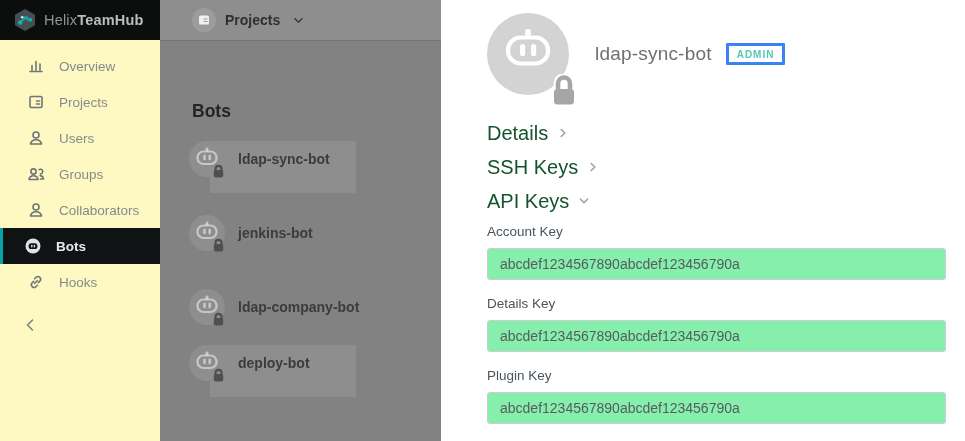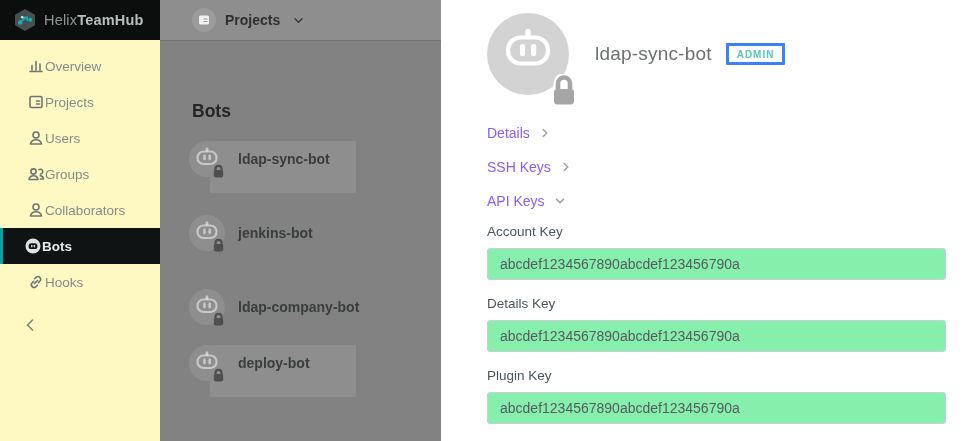--- a/index.html
+++ b/index.html
@@ -6,21 +6,21 @@
   html,body { font-family:"Liberation Sans", sans-serif; }
   .app { width:965px; height:441px; display:flex; overflow:hidden; background:#fff; position:relative; }
 
   
   .sidebar { width:160px; flex:0 0 160px; background:#fef9c3; display:flex; flex-direction:column; }
   .logo-row { height:40px; background:#0c0e0e; display:flex; align-items:center; padding-left:14px; gap:8px; }
   .logo-hex { width:22px; height:24px; flex:0 0 22px; }
   .brand-text { font-size:14.5px; color:#8f9596; letter-spacing:.2px; white-space:nowrap; }
   .brand-text b { color:#b9bfbf; font-weight:700; }
   .nav { padding-top:8px; }
-  .nav-item { height:36px; display:flex; align-items:center; padding-left:24px; cursor:pointer;
+  .nav-item { height:36px; display:flex; align-items:center; gap:14px; padding-left:24px; cursor:pointer;
               color:#858b8b; font-size:13.5px; border-left:3px solid transparent; }
   .nav-item .ic { width:18px; height:18px; flex:0 0 18px; color:#6f7575; display:flex; align-items:center; justify-content:center; }
   .nav-item.sel { background:#101313; border-left-color:#0aa3a3; padding-left:21px; color:#e8ebeb; font-weight:700; }
   .nav-item.sel .ic { color:#dfe3e3; }
   .collapse-btn { margin-top:18px; padding-left:24px; color:#7d8383; cursor:pointer; }
   .collapse-btn svg { width:12px; height:14px; }
 
   
   .list-panel { width:281px; flex:0 0 281px; background:#828282; display:flex; flex-direction:column; }
   .lp-header { height:41px; background:#8e8e8e; border-bottom:1px solid #757575; display:flex; align-items:center; padding-left:32px; gap:9px; cursor:pointer; }
@@ -40,21 +40,21 @@
   
   .detail { flex:1; background:#fff; padding-left:46px; position:relative; }
   .d-header { position:absolute; left:46px; top:12px; height:84px; display:flex; align-items:center; }
   .big-avatar { width:82px; height:82px; position:relative; flex:0 0 82px; }
   .big-avatar .lock { position:absolute; right:-8px; bottom:-12px; width:26px; height:33px; }
   .d-title { font-size:19px; color:#6d7070; margin-left:26px; letter-spacing:.2px; }
   .badge { margin-left:14px; font-size:10px; font-weight:700; letter-spacing:1px; color:#56c8b2;
            border:3px solid #3b82f6; border-radius:1px; padding:3px 8px 2px; background:#fff; }
   .sections { position:absolute; left:46px; top:116px; }
   .sec-row { height:34px; display:flex; align-items:center; gap:10px; cursor:pointer; }
-  .sec-label { font-size:14px; color:#8b5cf6; }
+  .sec-label { font-size:20px; color:#14532d; }
   .sec-chev { color:#9aa2a6; display:flex; }
   .sec-chev svg { width:10px; height:10px; }
   .fields { position:absolute; left:46px; top:224px; width:459px; }
   .field-label { font-size:13.5px; color:#4a545c; height:16px; line-height:16px; }
   .field-input { display:block; width:459px; height:32px; margin-top:8px; border:1px solid #c9ced1; border-radius:3px;
                  padding:0 12px; font-size:14px; color:#565c60; font-family:"Liberation Sans", sans-serif; background:#86efac; outline:none; }
   .field-group + .field-group { margin-top:16px; }
 
   svg .st { fill:none; stroke:currentColor; stroke-width:1.6; stroke-linecap:round; stroke-linejoin:round; }
 </style>

